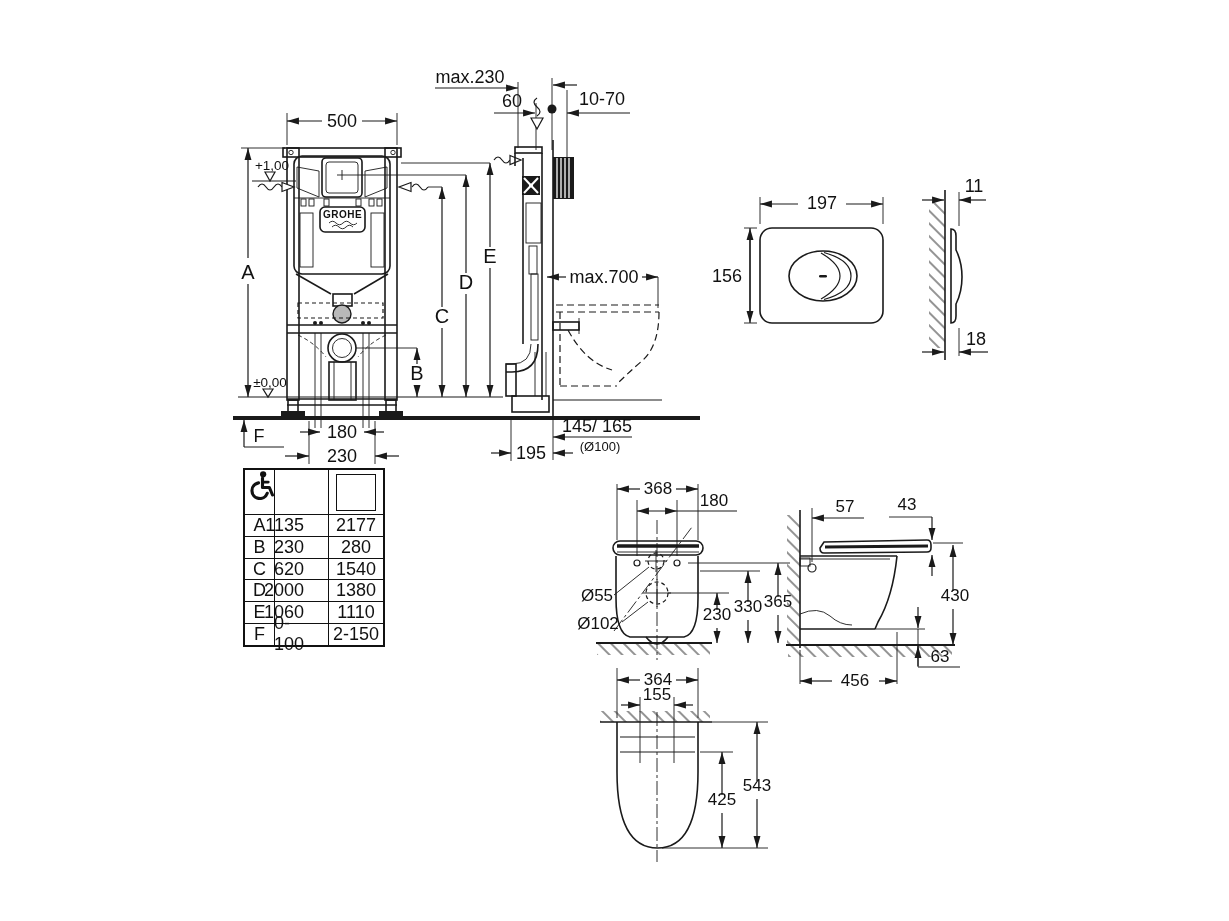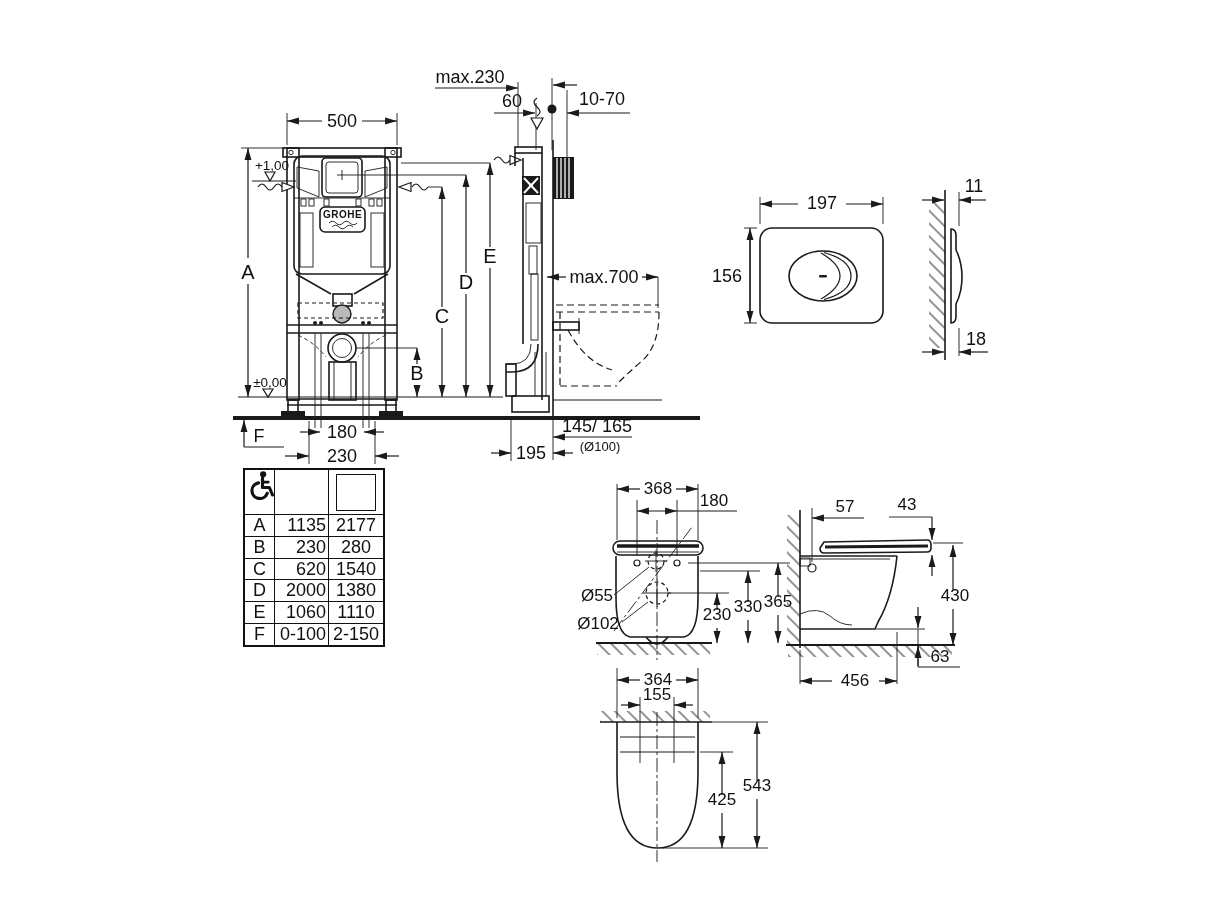--- a/index.html
+++ b/index.html
@@ -21,21 +21,21 @@
   .t18{font-size:18px;} .t20{font-size:20px;}
   .tlogo{font-size:10px;font-weight:bold;letter-spacing:.5px;}
   
   .spec-table{position:absolute;left:243px;top:468px;width:142px;height:179px;
     border:2px solid #111;box-sizing:border-box;display:grid;
     grid-template-columns:30px 54px 54px;grid-template-rows:45px repeat(6,21.8px);
     background:#fff;font-size:18px;color:#111;}
   .spec-table .td{border-right:1.5px solid #111;border-bottom:1.5px solid #111;
     display:flex;align-items:center;justify-content:center;box-sizing:border-box;}
   .spec-table .td.last{border-right:none;}
-  .spec-table .num{justify-content:flex-end;padding-right:2px;}
+  .spec-table .num{justify-content:flex-end;padding-right:24px;}
   .icon-box{width:40px;height:37px;border:1.6px solid #111;display:flex;
     align-items:center;justify-content:center;box-sizing:border-box;}
 </style>
 </head>
 <body>
 
 <div class="canvas">
 <svg width="1229" height="921" viewBox="0 0 1229 921">
   <defs>
     <marker id="ar" viewBox="0 0 12 8" refX="11.5" refY="4" markerWidth="13" markerHeight="9" orient="auto-start-reverse" markerUnits="userSpaceOnUse">

